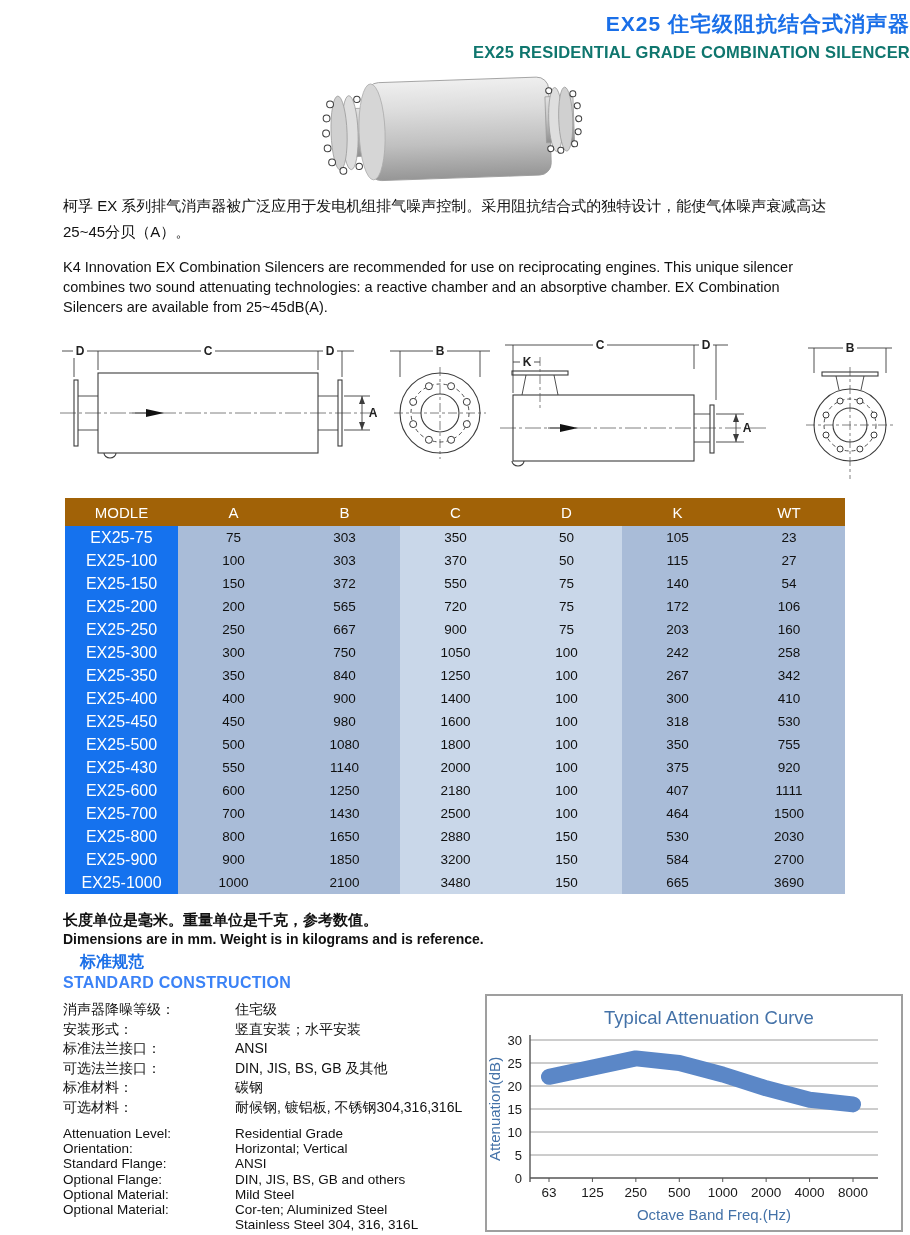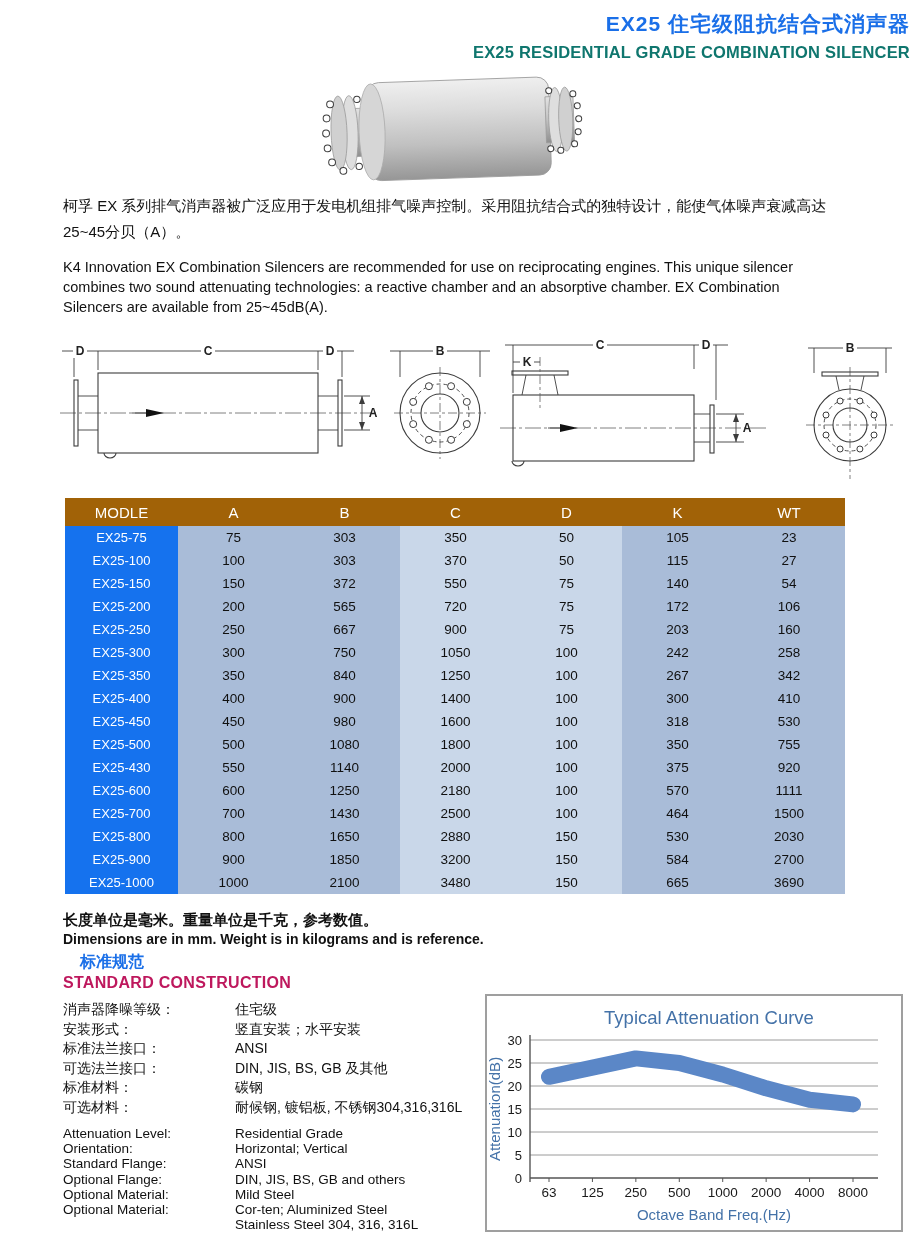--- a/index.html
+++ b/index.html
@@ -22,28 +22,28 @@
   .cl{stroke:#606060;stroke-width:0.8;stroke-dasharray:16 3 3 3;}
   .cl2{stroke:#606060;stroke-width:0.8;stroke-dasharray:9 3 3 3;}
   .bc{fill:none;stroke:#3c3c3c;stroke-width:0.9;stroke-dasharray:4 3;}
   .bolt{fill:#fff;stroke:#3c3c3c;stroke-width:1;}
   .chip{fill:#ffffff;}
   .dimtxt{font-family:"Liberation Sans",sans-serif;font-size:12px;font-weight:bold;fill:#222;text-anchor:middle;}
   
   .dim-table{position:absolute;top:498px;left:65px;width:780px;border-collapse:collapse;table-layout:fixed;}
   .dim-table th{background:#a16207;color:#fff;font-weight:normal;font-size:15px;height:26px;text-align:center;}
   .dim-table td{height:23px;text-align:center;font-size:13.5px;color:#101010;padding:0;}
-  .dim-table td.model{background:#1572ee;color:#fff;font-size:13px;}
+  .dim-table td.model{background:#1572ee;color:#fff;font-size:16px;}
   .dim-table td.ab{background:#a9bcd8;}
   .dim-table td.cd{background:#c9d7e9;}
   
   .note-cn{position:absolute;top:911px;left:63px;font-size:15px;font-weight:bold;}
   .note-en{position:absolute;top:931px;left:63px;font-size:14px;font-weight:bold;}
   .head-cn{position:absolute;top:952px;left:80px;font-size:16px;font-weight:bold;color:#1a6fe8;}
-  .head-en{position:absolute;top:974px;left:63px;font-size:16px;font-weight:bold;color:#be185d;letter-spacing:.3px;}
+  .head-en{position:absolute;top:974px;left:63px;font-size:16px;font-weight:bold;color:#3b82f6;letter-spacing:.3px;}
   
   .spec-list{position:absolute;left:63px;width:430px;}
   .spec-cn{top:1000px;font-size:14px;line-height:19.5px;}
   .spec-en{top:1126px;font-size:13.5px;line-height:15.2px;}
   .spec-row{display:flex;}
   .spec-label{flex:0 0 172px;}
   .spec-value{flex:1;}
   
   .chart-box{position:absolute;top:994px;left:485px;width:418px;height:238px;background:#fff;
              border:2px solid #9f9f9f;box-sizing:border-box;}
@@ -341,21 +341,21 @@
           <td class="cd">100</td>
           <td class="ab">375</td>
           <td class="ab">920</td>
         </tr>
         <tr>
           <td class="model">EX25-600</td>
           <td class="ab">600</td>
           <td class="ab">1250</td>
           <td class="cd">2180</td>
           <td class="cd">100</td>
-          <td class="ab">570</td>
+          <td class="ab">407</td>
           <td class="ab">1111</td>
         </tr>
         <tr>
           <td class="model">EX25-700</td>
           <td class="ab">700</td>
           <td class="ab">1430</td>
           <td class="cd">2500</td>
           <td class="cd">100</td>
           <td class="ab">464</td>
           <td class="ab">1500</td>

